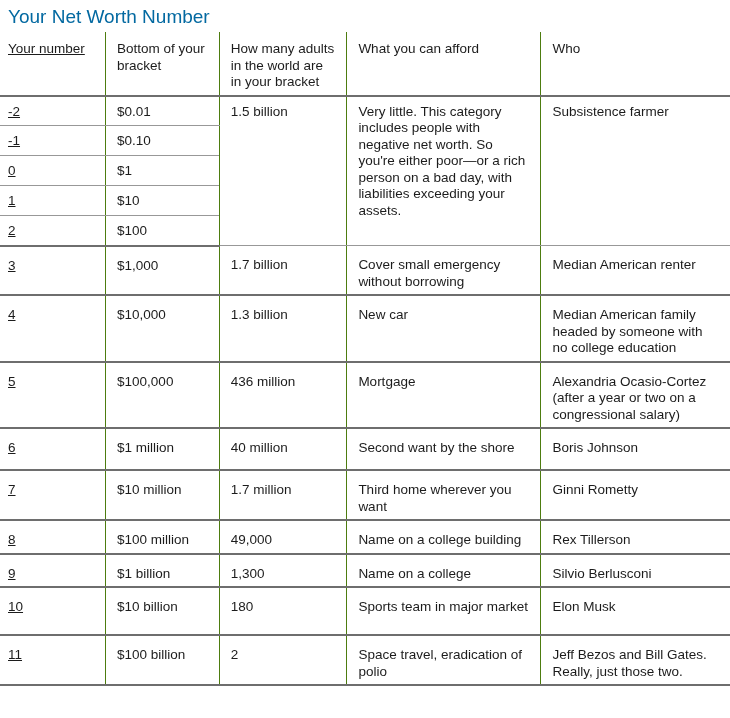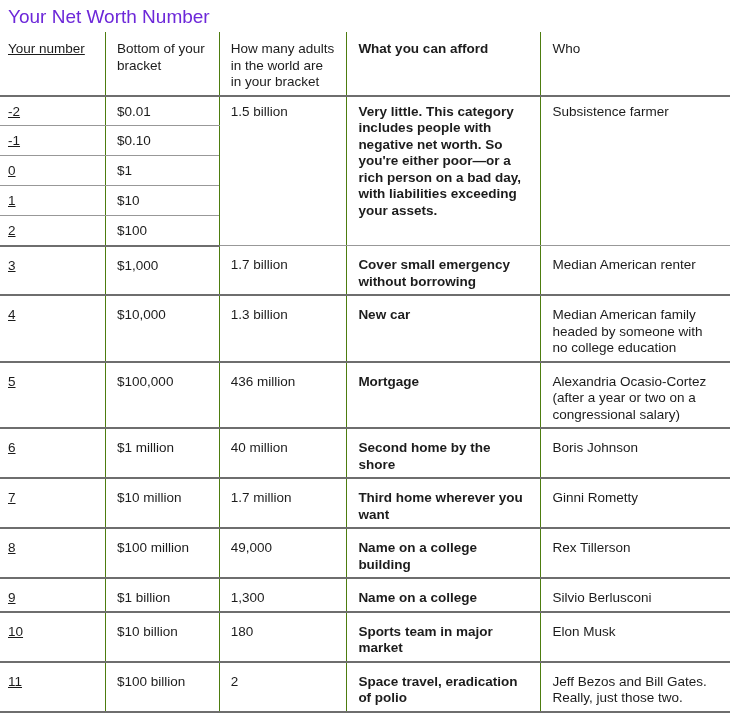--- a/index.html
+++ b/index.html
@@ -4,34 +4,34 @@
 <style>
   * { box-sizing: border-box; }
   html, body { margin: 0; padding: 0; }
   body {
     width: 730px; height: 718px; background: #ffffff; overflow: hidden;
     font-family: "Liberation Sans", "DejaVu Sans", sans-serif;
     color: #1c1c1c;
   }
   .title {
     font-size: 19px; font-weight: 400; margin: 0;
-    padding: 6px 0 0 8px; color: #6d28d9; line-height: 22px;
+    padding: 6px 0 0 8px; color: #0369a1; line-height: 22px;
   }
   table.nw {
     border-collapse: collapse; table-layout: fixed;
     width: 730px; margin-top: 4px;
   }
   th, td {
     vertical-align: top; text-align: left; font-weight: 400;
     font-size: 13.5px; line-height: 16.5px;
     padding: 7px 12px 4px 11px; color: #1c1c1c;
     overflow: hidden;
   }
   .c1 { width: 105px; text-decoration: underline; } .c2 { width: 113px; } .c3 { width: 127px; }
-  .c4 { width: 193px; font-weight: bold; } .c5 { width: 188px; }
+  .c4 { width: 193px; } .c5 { width: 188px; }
   th.c1, td.c1 { padding-left: 8px; }
   .vline { border-left: 1px solid #4d7c0f; }
   thead th { height: 63px; padding-top: 9px; border-bottom: 2px solid #6e6e6e; }
   tr.mini td { height: 30px; border-bottom: 1px solid #989898; }
   tr.mini-last td { border-bottom: 2px solid #6e6e6e; }
   td.merged { border-bottom: 2px solid #6e6e6e; }
   tbody tr.major td { border-bottom: 2px solid #6e6e6e; padding-top: 11px; }
   tr.r3  td { height: 49px; }
   tr.r4  td { height: 51px; }
   tr.r5  td { height: 60px; }
@@ -106,21 +106,21 @@
         <td class="c1">5</td>
         <td class="c2 vline">$100,000</td>
         <td class="c3 vline">436 million</td>
         <td class="c4 vline">Mortgage</td>
         <td class="c5 vline">Alexandria Ocasio-Cortez (after a year or two on a congressional salary)</td>
       </tr>
       <tr class="major r6">
         <td class="c1">6</td>
         <td class="c2 vline">$1 million</td>
         <td class="c3 vline">40 million</td>
-        <td class="c4 vline">Second home by the shore</td>
+        <td class="c4 vline">Second want by the shore</td>
         <td class="c5 vline">Boris Johnson</td>
       </tr>
       <tr class="major r7">
         <td class="c1">7</td>
         <td class="c2 vline">$10 million</td>
         <td class="c3 vline">1.7 million</td>
         <td class="c4 vline">Third home wherever you want</td>
         <td class="c5 vline">Ginni Rometty</td>
       </tr>
       <tr class="major r8">

